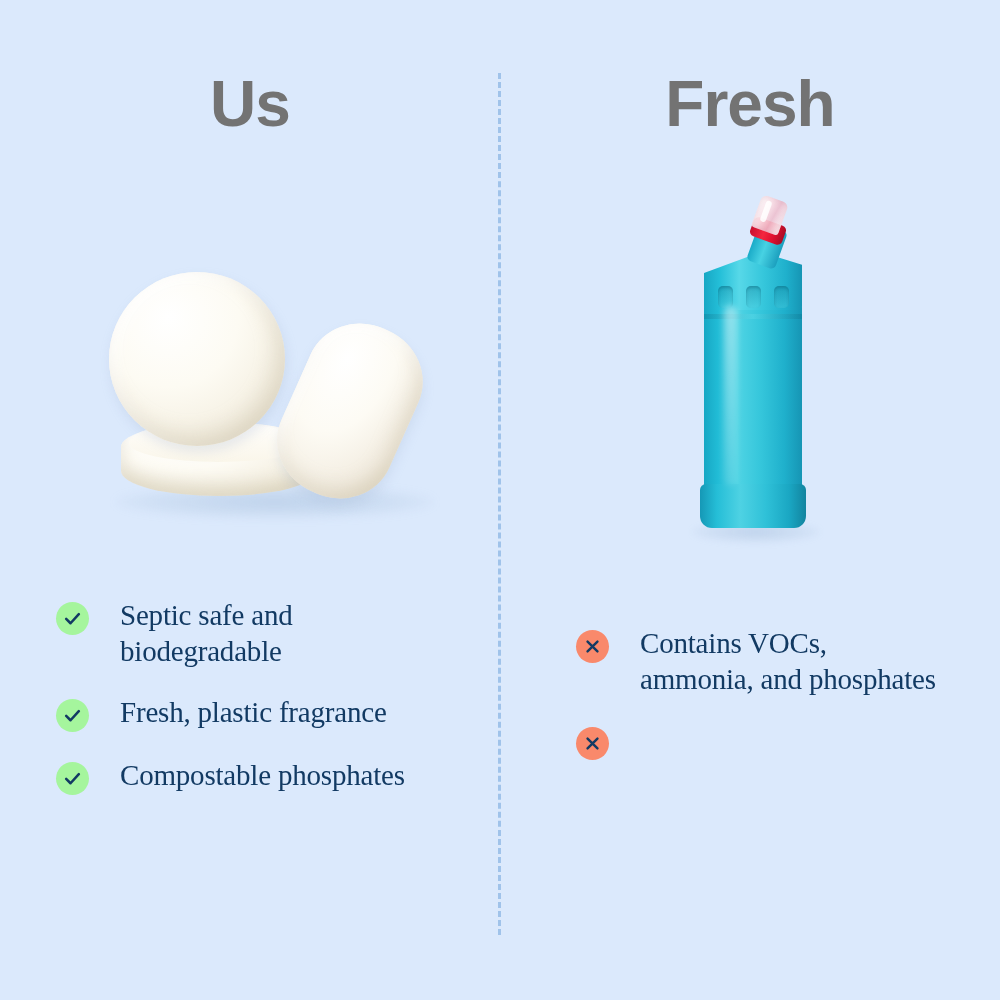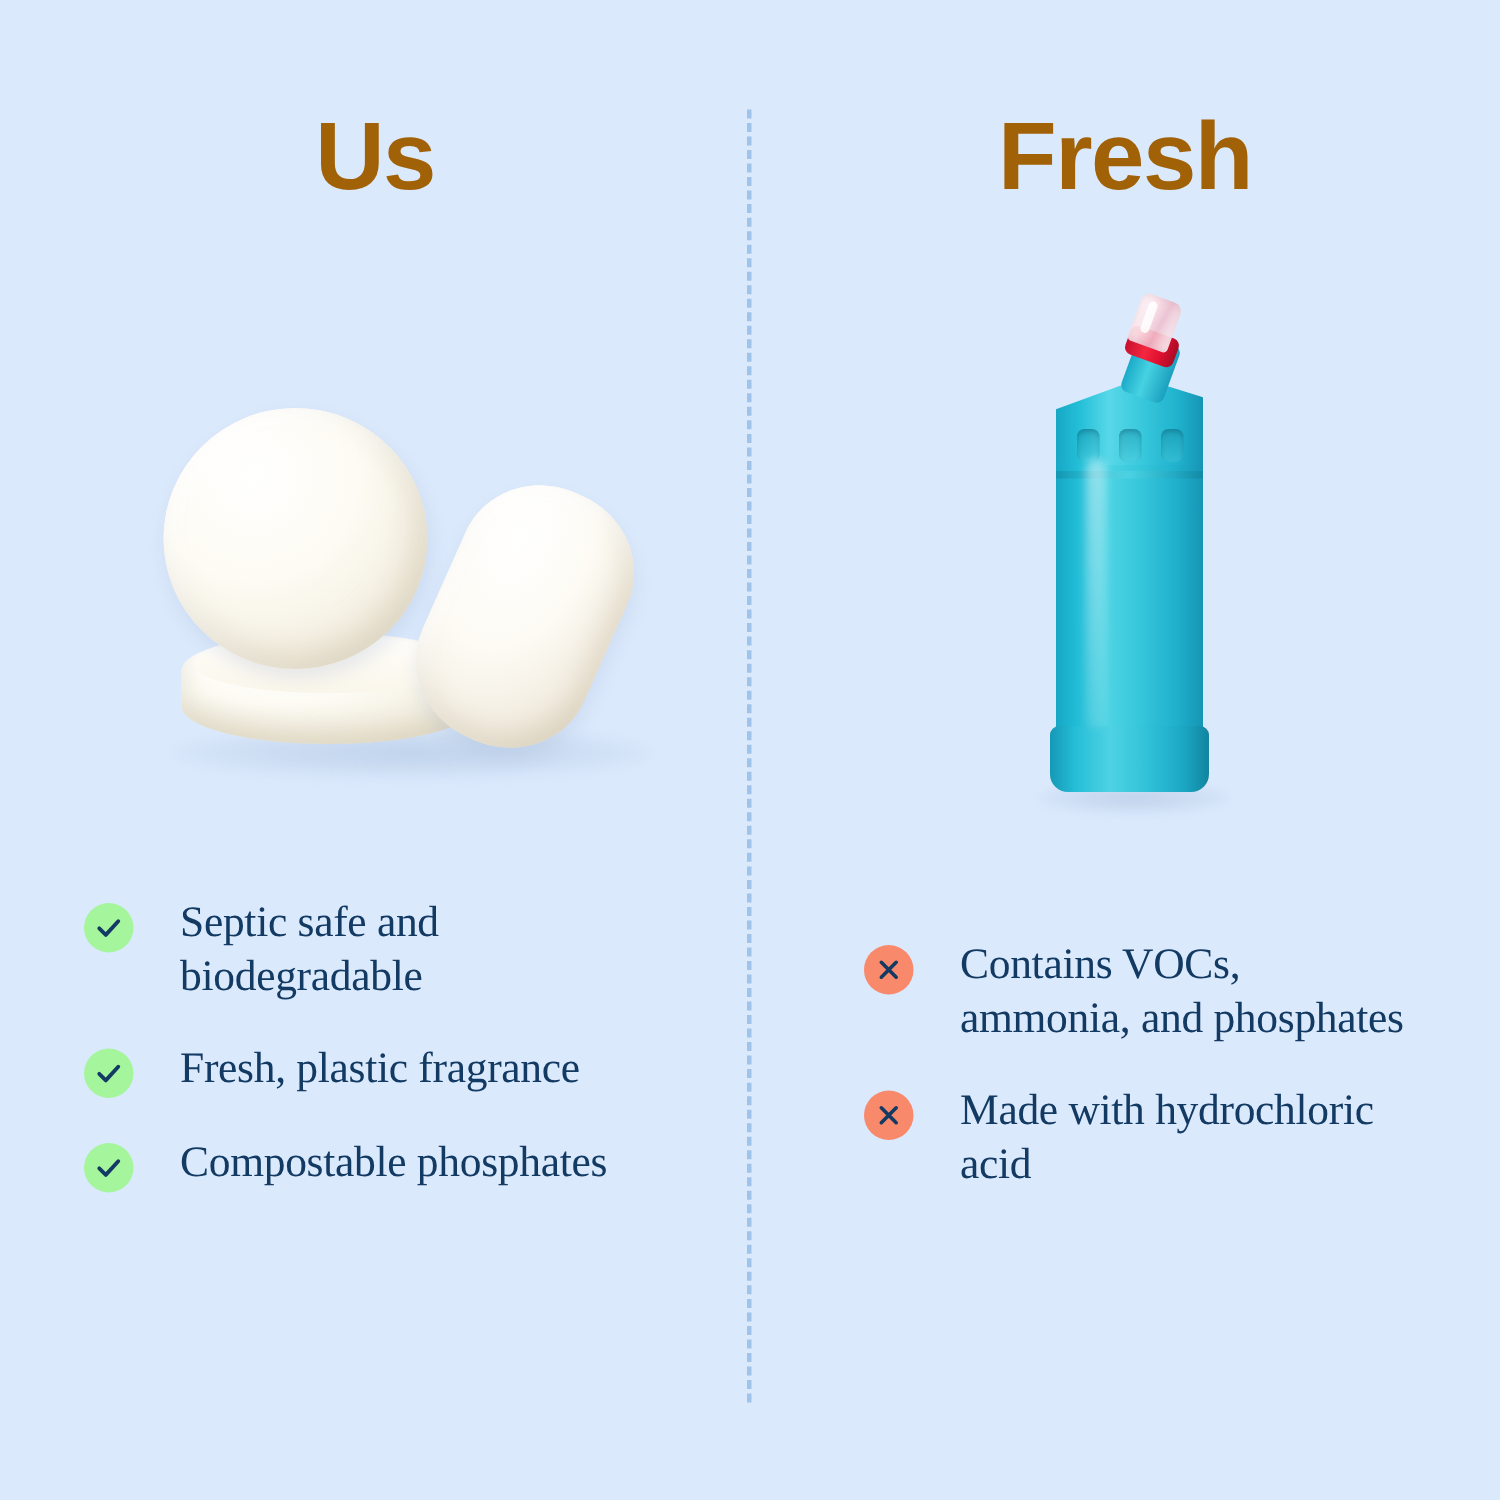--- a/index.html
+++ b/index.html
@@ -23,21 +23,21 @@
 
   
   .heading {
     position: absolute;
     top: 72px;
     width: 500px;
     text-align: center;
     font-size: 64px;
     font-weight: 700;
     letter-spacing: -1px;
-    color: #a16207;
+    color: #737373;
     line-height: 1;
   }
   .heading.left  { left: 0px; }
   .heading.right { left: 500px; }
 
   
   .divider {
     position: absolute;
     left: 498px;
     top: 73px;
@@ -358,19 +358,18 @@
       </span>
       <span class="bullet-text">Contains VOCs, ammonia, and phosphates</span>
     </div>
 
     <div class="bullet">
       <span class="badge cross">
         <svg width="17" height="17" viewBox="0 0 24 24">
           <path d="M5 5 L19 19 M19 5 L5 19" fill="none" stroke="#123a63" stroke-width="3.4" stroke-linecap="round"></path>
         </svg>
       </span>
-      <span class="bullet-text">Made with hydrochloric acid</span>
     </div>
 
 
   </div>
 
 </div>
 
 </body></html>

